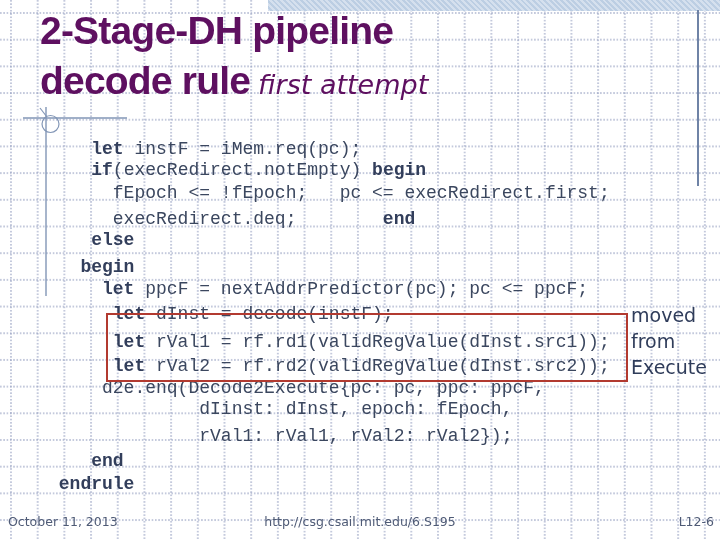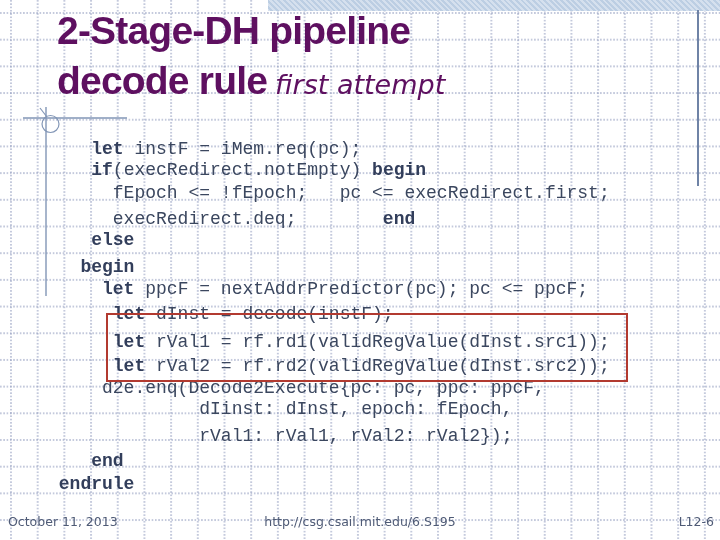--- a/index.html
+++ b/index.html
@@ -16,21 +16,21 @@
   }
   .top-bar {
     position:absolute; left:268px; top:0; width:452px; height:11px;
     background: repeating-linear-gradient(45deg, #d5e0ee 0 2px, #bccee3 2px 4px);
   }
   .right-line {
     position:absolute; left:697px; top:10px; width:2px; height:176px;
     background:#6f83a6;
   }
   .compass-svg { position:absolute; left:0; top:0; }
-  .title-block { position:absolute; left:57px; top:6px; color:#5e1060; }
+  .title-block { position:absolute; left:40px; top:6px; color:#5e1060; }
   .title-line { font-size:39px; line-height:50px; font-weight:700; letter-spacing:-0.8px; white-space:nowrap; }
   .title-sub {
     font-family:"DejaVu Sans", sans-serif; font-style:italic; font-weight:400;
     font-size:27px; letter-spacing:0; margin-left:8px;
   }
   .code-block {
     position:absolute; left:48px; top:127px;
     font-family:"Liberation Mono","DejaVu Sans Mono",monospace;
     font-size:18px; line-height:21px; color:#3b475f;
   }
@@ -84,20 +84,25 @@
       <div class="code-line" style="margin-top: 3px;"><span>      </span><span class="kw">let</span><span> rVal2 = rf.rd2(validRegValue(dInst.src2));</span></div>
       <div class="code-line" style="margin-top: 1px;"><span>     d2e.enq(Decode2Execute{pc: pc, ppc: ppcF,</span></div>
       <div class="code-line" style="margin-top: 0px;"><span>              dIinst: dInst, epoch: fEpoch,</span></div>
       <div class="code-line" style="margin-top: 6px;"><span>              rVal1: rVal1, rVal2: rVal2});</span></div>
       <div class="code-line" style="margin-top: 4px;"><span>    </span><span class="kw">end</span></div>
       <div class="code-line" style="margin-top: 2px;"><span> </span><span class="kw">endrule</span></div>
     </div>
 
   <div class="highlight-box"></div>
 
+  <div class="annotation">
+    <div>moved</div>
+    <div>from</div>
+    <div>Execute</div>
+  </div>
 
   <div class="footer">
     <div class="footer-url">http://csg.csail.mit.edu/6.S195</div>
     <div class="footer-date">October 11, 2013</div>
     <div class="footer-num">L12-6</div>
   </div>
 
 </div>
 
 </body></html>

